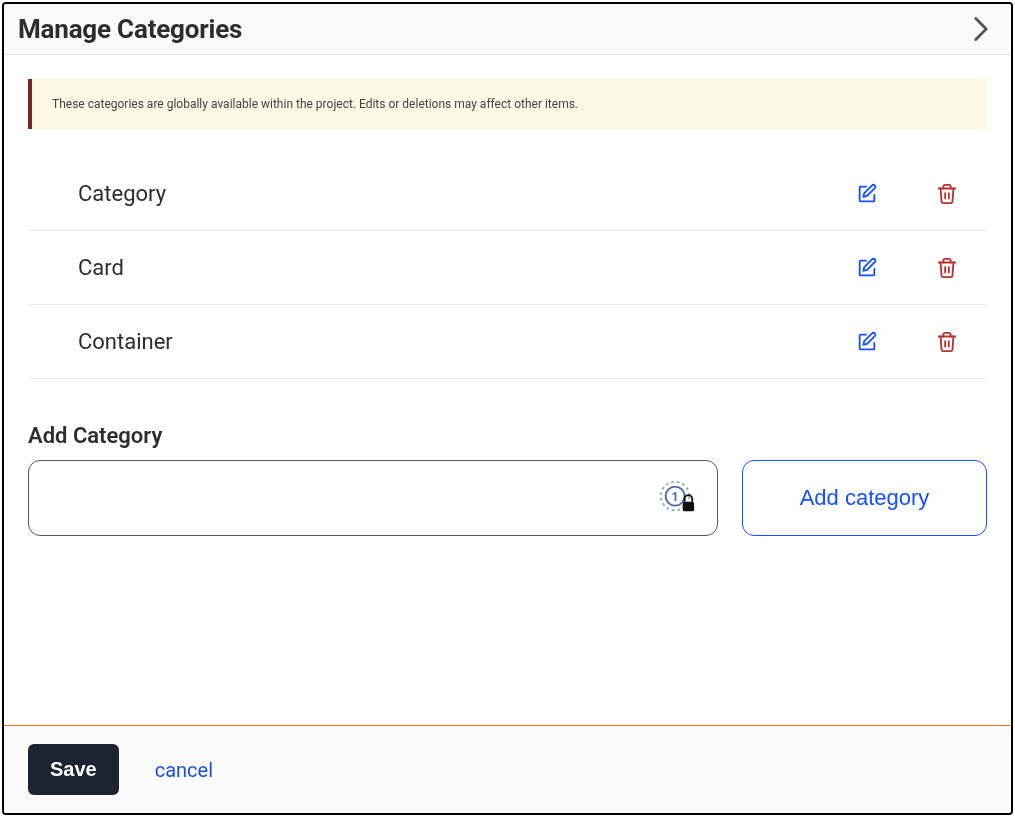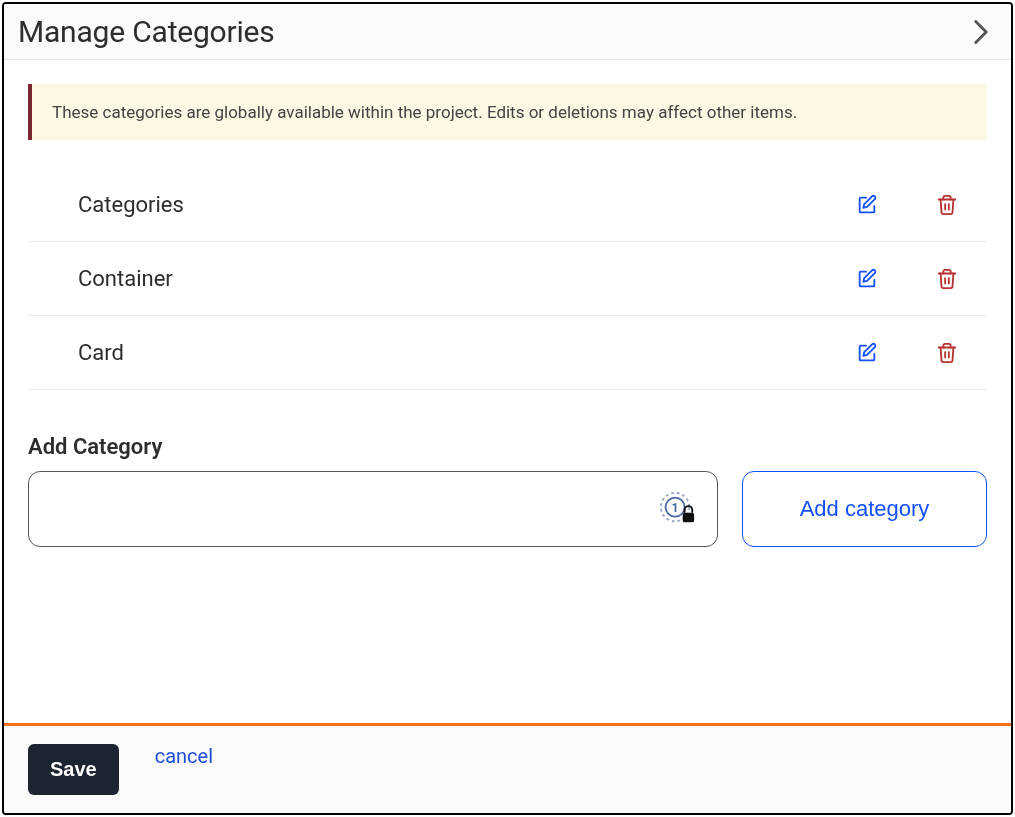--- a/index.html
+++ b/index.html
@@ -29,22 +29,22 @@
     .panel-header {
       display: flex;
       align-items: center;
       justify-content: space-between;
       padding: 10px 16px 10px 14px;
       border-bottom: 1px solid #e5e5e5;
       background: #fafafb;
     }
 
     .panel-title {
-      font-size: 30px;
-      font-weight: 400;
+      font-size: 26px;
+      font-weight: 700;
       color: #2d2d2d;
       letter-spacing: -0.2px;
     }
 
     .panel-close {
       width: 28px;
       height: 28px;
       display: flex;
       align-items: center;
       justify-content: center;
@@ -55,21 +55,21 @@
     .panel-body {
       flex: 1;
       padding: 24px 24px 0 24px;
       overflow: auto;
     }
 
     .alert {
       background: #fdf8e3;
       border-left: 4px solid #7a2530;
       padding: 18px 20px;
-      font-size: 17px;
+      font-size: 12px;
       color: #444;
       margin-bottom: 28px;
     }
 
     .category-list {
       border-bottom: 1px solid #eaeaea;
     }
 
     .category-row {
       display: flex;
@@ -163,23 +163,24 @@
       border-radius: 12px;
       background: #fff;
       color: #1450ff;
       font-size: 22px;
       font-weight: 500;
       cursor: pointer;
     }
 
     .panel-footer {
       display: flex;
+      align-items: center;
       gap: 36px;
       padding: 18px 24px 18px 24px;
-      border-top: 3px solid #f97316;
+      border-top: 1px solid #f97316;
       background: #fafafb;
     }
 
     .save-btn {
       background: #1b2430;
       color: #fff;
       border: none;
       border-radius: 6px;
       font-size: 20px;
       font-weight: 600;
@@ -210,61 +211,61 @@
 
   <div class="panel-body">
 
     <div class="alert">
       <span>These categories are globally available within the project. Edits or deletions may affect other items.</span>
     </div>
 
     <div class="category-list">
 
       <div class="category-row">
-        <div class="category-name">Categories</div>
+        <div class="category-name">Category</div>
         <div class="row-actions">
           <button class="icon-btn icon-edit">
             <svg width="22" height="22" viewBox="0 0 24 24" fill="none" stroke="currentColor" stroke-width="2" stroke-linecap="round" stroke-linejoin="round">
               <path d="M11 4H5a1 1 0 0 0-1 1v14a1 1 0 0 0 1 1h14a1 1 0 0 0 1-1v-6"></path>
               <path d="M17.5 2.5a2.12 2.12 0 0 1 3 3L12 14l-4 1 1-4 8.5-8.5z"></path>
             </svg>
           </button>
           <button class="icon-btn icon-delete">
             <svg width="22" height="22" viewBox="0 0 24 24" fill="none" stroke="currentColor" stroke-width="2" stroke-linecap="round" stroke-linejoin="round">
               <polyline points="3 6 5 6 21 6"></polyline>
               <path d="M19 6l-1 14a2 2 0 0 1-2 2H8a2 2 0 0 1-2-2L5 6"></path>
               <path d="M10 11v6M14 11v6"></path>
               <path d="M8 6V4a2 2 0 0 1 2-2h4a2 2 0 0 1 2 2v2"></path>
             </svg>
           </button>
         </div>
       </div>
 
       <div class="category-row">
-        <div class="category-name">Container</div>
+        <div class="category-name">Card</div>
         <div class="row-actions">
           <button class="icon-btn icon-edit">
             <svg width="22" height="22" viewBox="0 0 24 24" fill="none" stroke="currentColor" stroke-width="2" stroke-linecap="round" stroke-linejoin="round">
               <path d="M11 4H5a1 1 0 0 0-1 1v14a1 1 0 0 0 1 1h14a1 1 0 0 0 1-1v-6"></path>
               <path d="M17.5 2.5a2.12 2.12 0 0 1 3 3L12 14l-4 1 1-4 8.5-8.5z"></path>
             </svg>
           </button>
           <button class="icon-btn icon-delete">
             <svg width="22" height="22" viewBox="0 0 24 24" fill="none" stroke="currentColor" stroke-width="2" stroke-linecap="round" stroke-linejoin="round">
               <polyline points="3 6 5 6 21 6"></polyline>
               <path d="M19 6l-1 14a2 2 0 0 1-2 2H8a2 2 0 0 1-2-2L5 6"></path>
               <path d="M10 11v6M14 11v6"></path>
               <path d="M8 6V4a2 2 0 0 1 2-2h4a2 2 0 0 1 2 2v2"></path>
             </svg>
           </button>
         </div>
       </div>
 
       <div class="category-row">
-        <div class="category-name">Card</div>
+        <div class="category-name">Container</div>
         <div class="row-actions">
           <button class="icon-btn icon-edit">
             <svg width="22" height="22" viewBox="0 0 24 24" fill="none" stroke="currentColor" stroke-width="2" stroke-linecap="round" stroke-linejoin="round">
               <path d="M11 4H5a1 1 0 0 0-1 1v14a1 1 0 0 0 1 1h14a1 1 0 0 0 1-1v-6"></path>
               <path d="M17.5 2.5a2.12 2.12 0 0 1 3 3L12 14l-4 1 1-4 8.5-8.5z"></path>
             </svg>
           </button>
           <button class="icon-btn icon-delete">
             <svg width="22" height="22" viewBox="0 0 24 24" fill="none" stroke="currentColor" stroke-width="2" stroke-linecap="round" stroke-linejoin="round">
               <polyline points="3 6 5 6 21 6"></polyline>

